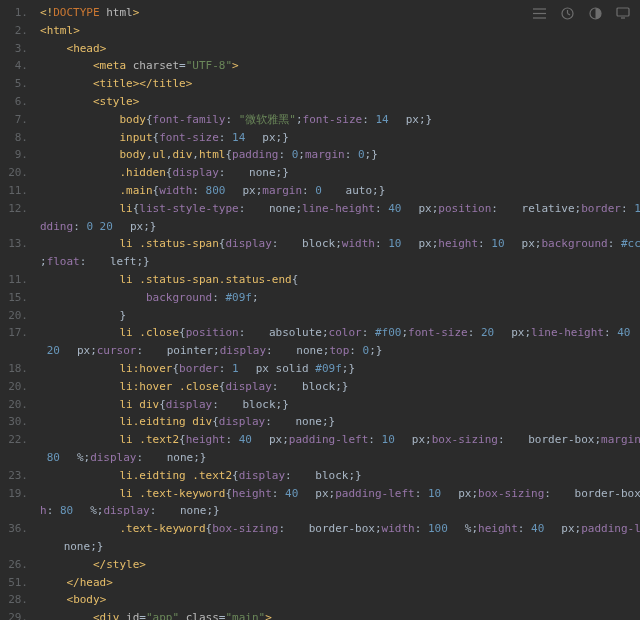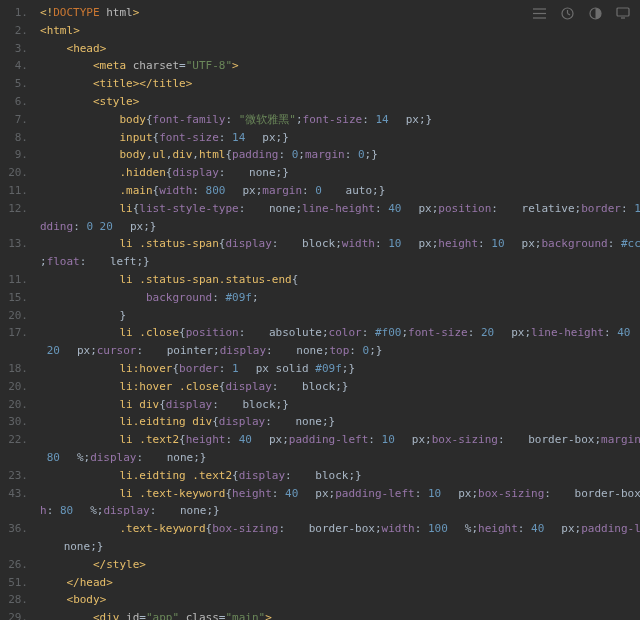--- a/index.html
+++ b/index.html
@@ -119,21 +119,21 @@
       <div>20.</div>
       <div>17.</div>
       <div>&nbsp;</div>
       <div>18.</div>
       <div>20.</div>
       <div>20.</div>
       <div>30.</div>
       <div>22.</div>
       <div>&nbsp;</div>
       <div>23.</div>
-      <div>43.</div>
+      <div>19.</div>
       <div>&nbsp;</div>
       <div>36.</div>
       <div>&nbsp;</div>
       <div>26.</div>
       <div>51.</div>
       <div>28.</div>
       <div>29.</div>
     </div>
   <div class="code" id="code"><span class="ln"><span class="ang">&lt;!</span><span class="kw">DOCTYPE</span> <span class="attr">html</span><span class="ang">&gt;</span></span><span class="ln"><span class="ang">&lt;</span><span class="tag">html</span><span class="ang">&gt;</span></span><span class="ln">    <span class="ang">&lt;</span><span class="tag">head</span><span class="ang">&gt;</span></span><span class="ln">        <span class="ang">&lt;</span><span class="tag">meta</span> <span class="attr">charset</span><span class="eq">=</span><span class="str">"UTF-8"</span><span class="ang">&gt;</span></span><span class="ln">        <span class="ang">&lt;</span><span class="tag">title</span><span class="ang">&gt;&lt;/</span><span class="tag">title</span><span class="ang">&gt;</span></span><span class="ln">        <span class="ang">&lt;</span><span class="tag">style</span><span class="ang">&gt;</span></span><span class="ln">            <span class="sel">body</span><span class="punc">{</span><span class="prop">font-family</span><span class="punc">:</span> <span class="str">"微软雅黑"</span><span class="punc">;</span><span class="prop">font-size</span><span class="punc">:</span> <span class="num">14</span><span class="val">px</span><span class="punc">;}</span></span><span class="ln">            <span class="sel">input</span><span class="punc">{</span><span class="prop">font-size</span><span class="punc">:</span> <span class="num">14</span><span class="val">px</span><span class="punc">;}</span></span><span class="ln">            <span class="sel">body</span><span class="punc">,</span><span class="sel">ul</span><span class="punc">,</span><span class="sel">div</span><span class="punc">,</span><span class="sel">html</span><span class="punc">{</span><span class="prop">padding</span><span class="punc">:</span> <span class="num">0</span><span class="punc">;</span><span class="prop">margin</span><span class="punc">:</span> <span class="num">0</span><span class="punc">;}</span></span><span class="ln">            <span class="sel">.hidden</span><span class="punc">{</span><span class="prop">display</span><span class="punc">:</span> <span class="val">none</span><span class="punc">;}</span></span><span class="ln">            <span class="sel">.main</span><span class="punc">{</span><span class="prop">width</span><span class="punc">:</span> <span class="num">800</span><span class="val">px</span><span class="punc">;</span><span class="prop">margin</span><span class="punc">:</span> <span class="num">0</span> <span class="val">auto</span><span class="punc">;}</span></span><span class="ln">            <span class="sel">li</span><span class="punc">{</span><span class="prop">list-style-type</span><span class="punc">:</span> <span class="val">none</span><span class="punc">;</span><span class="prop">line-height</span><span class="punc">:</span> <span class="num">40</span><span class="val">px</span><span class="punc">;</span><span class="prop">position</span><span class="punc">:</span> <span class="val">relative</span><span class="punc">;</span><span class="prop">border</span><span class="punc">:</span> <span class="num">1</span><span class="val">px solid transparent</span></span><span class="ln"><span class="prop">dding</span><span class="punc">:</span> <span class="num">0 20</span><span class="val">px</span><span class="punc">;}</span></span><span class="ln">            <span class="sel">li .status-span</span><span class="punc">{</span><span class="prop">display</span><span class="punc">:</span> <span class="val">block</span><span class="punc">;</span><span class="prop">width</span><span class="punc">:</span> <span class="num">10</span><span class="val">px</span><span class="punc">;</span><span class="prop">height</span><span class="punc">:</span> <span class="num">10</span><span class="val">px</span><span class="punc">;</span><span class="prop">background</span><span class="punc">:</span> <span class="hexv">#ccc</span><span class="punc">;</span><span class="prop">margin</span>   </span><span class="ln"><span class="punc">;</span><span class="prop">float</span><span class="punc">:</span> <span class="val">left</span><span class="punc">;}</span></span><span class="ln">            <span class="sel">li .status-span.status-end</span><span class="punc">{</span></span><span class="ln">                <span class="prop">background</span><span class="punc">:</span> <span class="hexv">#09f</span><span class="punc">;</span></span><span class="ln">            <span class="punc">}</span></span><span class="ln">            <span class="sel">li .close</span><span class="punc">{</span><span class="prop">position</span><span class="punc">:</span> <span class="val">absolute</span><span class="punc">;</span><span class="prop">color</span><span class="punc">:</span> <span class="hexv">#f00</span><span class="punc">;</span><span class="prop">font-size</span><span class="punc">:</span> <span class="num">20</span><span class="val">px</span><span class="punc">;</span><span class="prop">line-height</span><span class="punc">:</span> <span class="num">40</span><span class="val">px</span><span class="punc">;</span><span class="prop">height</span> </span><span class="ln"> <span class="num">20</span><span class="val">px</span><span class="punc">;</span><span class="prop">cursor</span><span class="punc">:</span> <span class="val">pointer</span><span class="punc">;</span><span class="prop">display</span><span class="punc">:</span> <span class="val">none</span><span class="punc">;</span><span class="prop">top</span><span class="punc">:</span> <span class="num">0</span><span class="punc">;}</span></span><span class="ln">            <span class="sel">li:hover</span><span class="punc">{</span><span class="prop">border</span><span class="punc">:</span> <span class="num">1</span><span class="val">px solid</span> <span class="hexv">#09f</span><span class="punc">;}</span></span><span class="ln">            <span class="sel">li:hover .close</span><span class="punc">{</span><span class="prop">display</span><span class="punc">:</span> <span class="val">block</span><span class="punc">;}</span></span><span class="ln">            <span class="sel">li div</span><span class="punc">{</span><span class="prop">display</span><span class="punc">:</span> <span class="val">block</span><span class="punc">;}</span></span><span class="ln">            <span class="sel">li.eidting div</span><span class="punc">{</span><span class="prop">display</span><span class="punc">:</span> <span class="val">none</span><span class="punc">;}</span></span><span class="ln">            <span class="sel">li .text2</span><span class="punc">{</span><span class="prop">height</span><span class="punc">:</span> <span class="num">40</span><span class="val">px</span><span class="punc">;</span><span class="prop">padding-left</span><span class="punc">:</span> <span class="num">10</span><span class="val">px</span><span class="punc">;</span><span class="prop">box-sizing</span><span class="punc">:</span> <span class="val">border-box</span><span class="punc">;</span><span class="prop">margin-left</span><span class="punc">:</span> <span class="num">10</span></span><span class="ln"> <span class="num">80</span><span class="val">%</span><span class="punc">;</span><span class="prop">display</span><span class="punc">:</span> <span class="val">none</span><span class="punc">;}</span></span><span class="ln">            <span class="sel">li.eidting .text2</span><span class="punc">{</span><span class="prop">display</span><span class="punc">:</span> <span class="val">block</span><span class="punc">;}</span></span><span class="ln">            <span class="sel">li .text-keyword</span><span class="punc">{</span><span class="prop">height</span><span class="punc">:</span> <span class="num">40</span><span class="val">px</span><span class="punc">;</span><span class="prop">padding-left</span><span class="punc">:</span> <span class="num">10</span><span class="val">px</span><span class="punc">;</span><span class="prop">box-sizing</span><span class="punc">:</span> <span class="val">border-box</span><span class="punc">;</span><span class="prop">margin-left</span> </span><span class="ln"><span class="prop">h</span><span class="punc">:</span> <span class="num">80</span><span class="val">%</span><span class="punc">;</span><span class="prop">display</span><span class="punc">:</span> <span class="val">none</span><span class="punc">;}</span></span><span class="ln">            <span class="sel">.text-keyword</span><span class="punc">{</span><span class="prop">box-sizing</span><span class="punc">:</span> <span class="val">border-box</span><span class="punc">;</span><span class="prop">width</span><span class="punc">:</span> <span class="num">100</span><span class="val">%</span><span class="punc">;</span><span class="prop">height</span><span class="punc">:</span> <span class="num">40</span><span class="val">px</span><span class="punc">;</span><span class="prop">padding-left</span><span class="punc">:</span> <span class="num">10</span><span class="val">px</span></span><span class="ln"> <span class="val">none</span><span class="punc">;}</span></span><span class="ln">        <span class="ang">&lt;/</span><span class="tag">style</span><span class="ang">&gt;</span></span><span class="ln">    <span class="ang">&lt;/</span><span class="tag">head</span><span class="ang">&gt;</span></span><span class="ln">    <span class="ang">&lt;</span><span class="tag">body</span><span class="ang">&gt;</span></span><span class="ln">        <span class="ang">&lt;</span><span class="tag">div</span> <span class="attr">id</span><span class="eq">=</span><span class="str">"app"</span> <span class="attr">class</span><span class="eq">=</span><span class="str">"main"</span><span class="ang">&gt;</span></span></div>
 </div>

